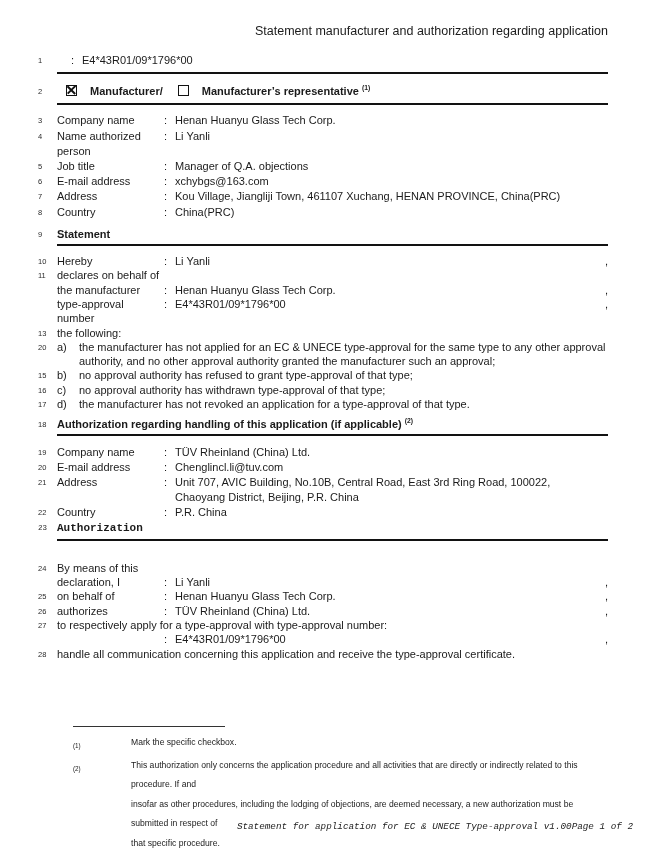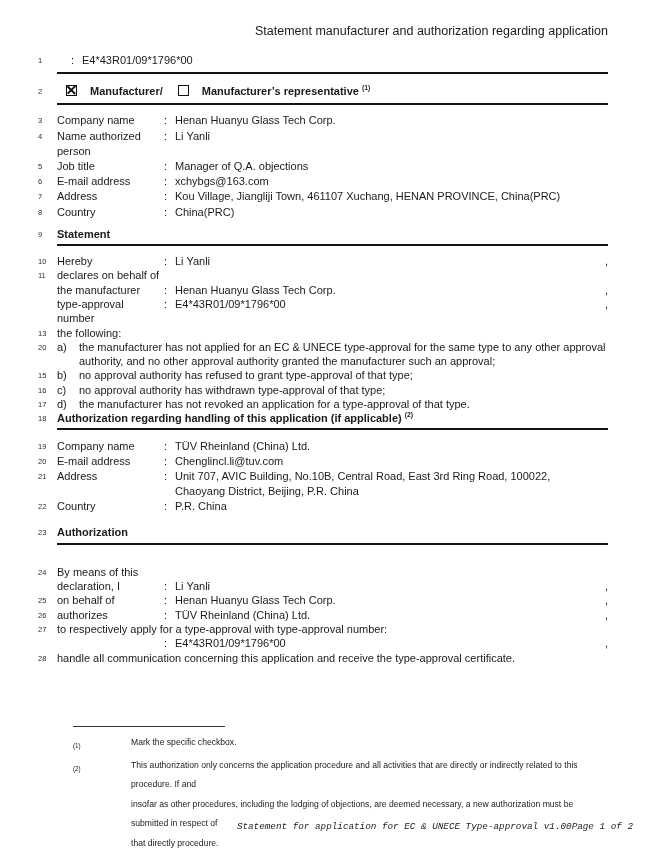--- a/index.html
+++ b/index.html
@@ -180,21 +180,21 @@
       </div>
       <div class="row">
         <div class="num">17</div>
         <div class="b">
             <span class="marker">d)</span>
             <span class="litext">the manufacturer has not revoked an application for a type-approval of that type.</span>
           </div>
       </div>
     </div>
 
-    <div class="row lh14" style="">
+    <div class="row lh14" style="margin-top:6px;">
       <div class="num">18</div>
       <div class="b plain"><span class="bold">Authorization regarding handling of this application (if applicable)</span>&nbsp;<span class="sup bold">(2)</span></div>
     </div>
     <div class="rule" style="margin-top:2px;"></div>
 
     <div class="lh15" style="margin-top:9px;">
       <div class="row">
         <div class="num">19</div>
         <div class="b">
             <span class="lbl">Company name</span>
@@ -222,21 +222,21 @@
       <div class="row">
         <div class="num">22</div>
         <div class="b">
             <span class="lbl">Country</span>
             <span class="colon">:</span>
             <span class="valcol">P.R. China</span>
           </div>
       </div>
     </div>
 
-    <div class="row lh15" style="margin-top:10px;">
+    <div class="row lh15" style="font-family:Liberation Mono, monospace;">
       <div class="num">23</div>
       <div class="b plain"><span class="bold">Authorization</span></div>
     </div>
     <div class="rule" style="margin-top:3px;"></div>
 
     <div class="lh14" style="margin-top:20px;">
       <div class="row">
         <div class="num">24</div>
         <div class="b plain"><span>By means of this</span></div>
       </div>
@@ -292,21 +292,21 @@
     <div class="fnlist">
       <div class="fn">
         <span class="fnsup">(1)</span>
         <span class="fntext">Mark the specific checkbox.</span>
       </div>
       <div class="fn">
         <span class="fnsup">(2)</span>
         <span class="fntext">
           <span>This authorization only concerns the application procedure and all activities that are directly or indirectly related to this procedure. If and</span><br>
           <span>insofar as other procedures, including the lodging of objections, are deemed necessary, a new authorization must be submitted in respect of</span><br>
-          <span>that directly procedure.</span>
+          <span>that specific procedure.</span>
         </span>
       </div>
     </div>
   </div>
 
   <div class="footer">
     <span>Statement for application for EC &amp; UNECE Type-approval v1.00</span>
     <span>Page 1 of 2</span>
   </div>
 </div>

